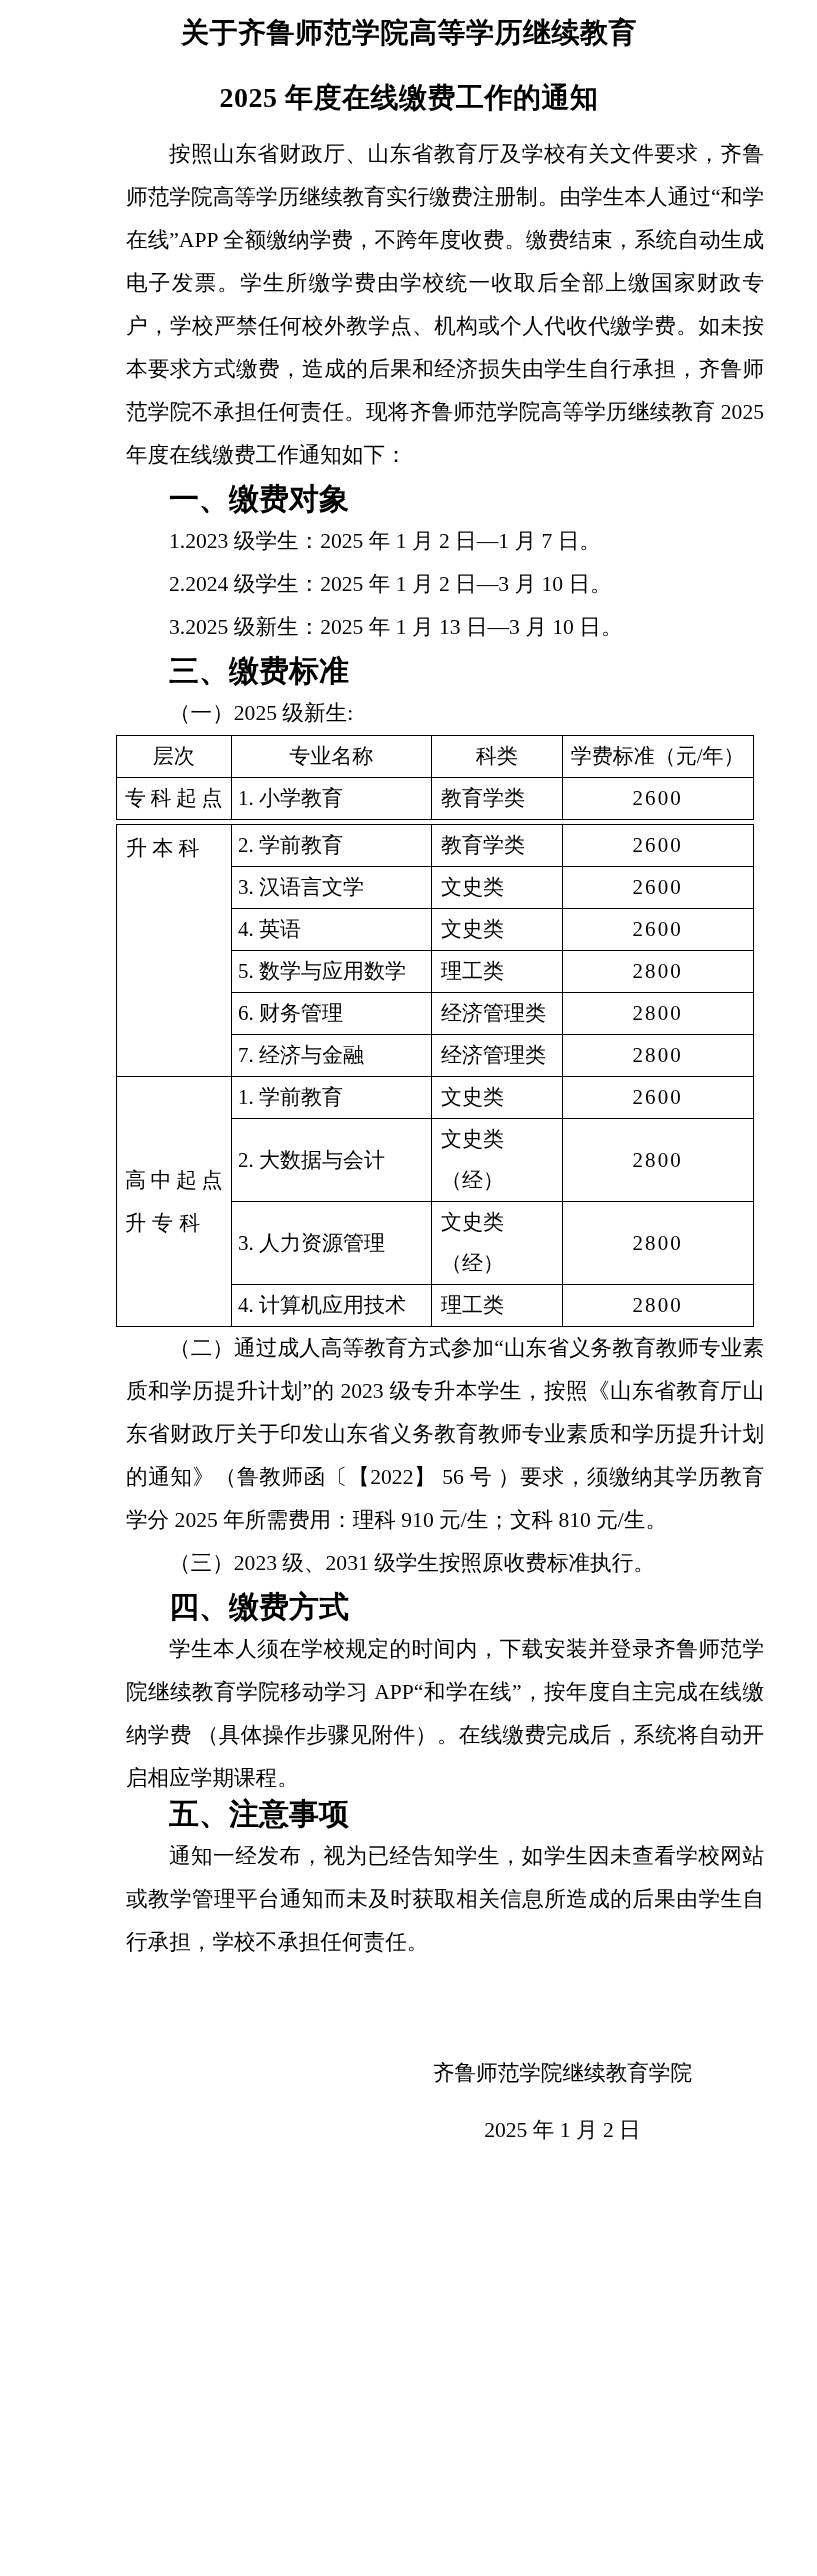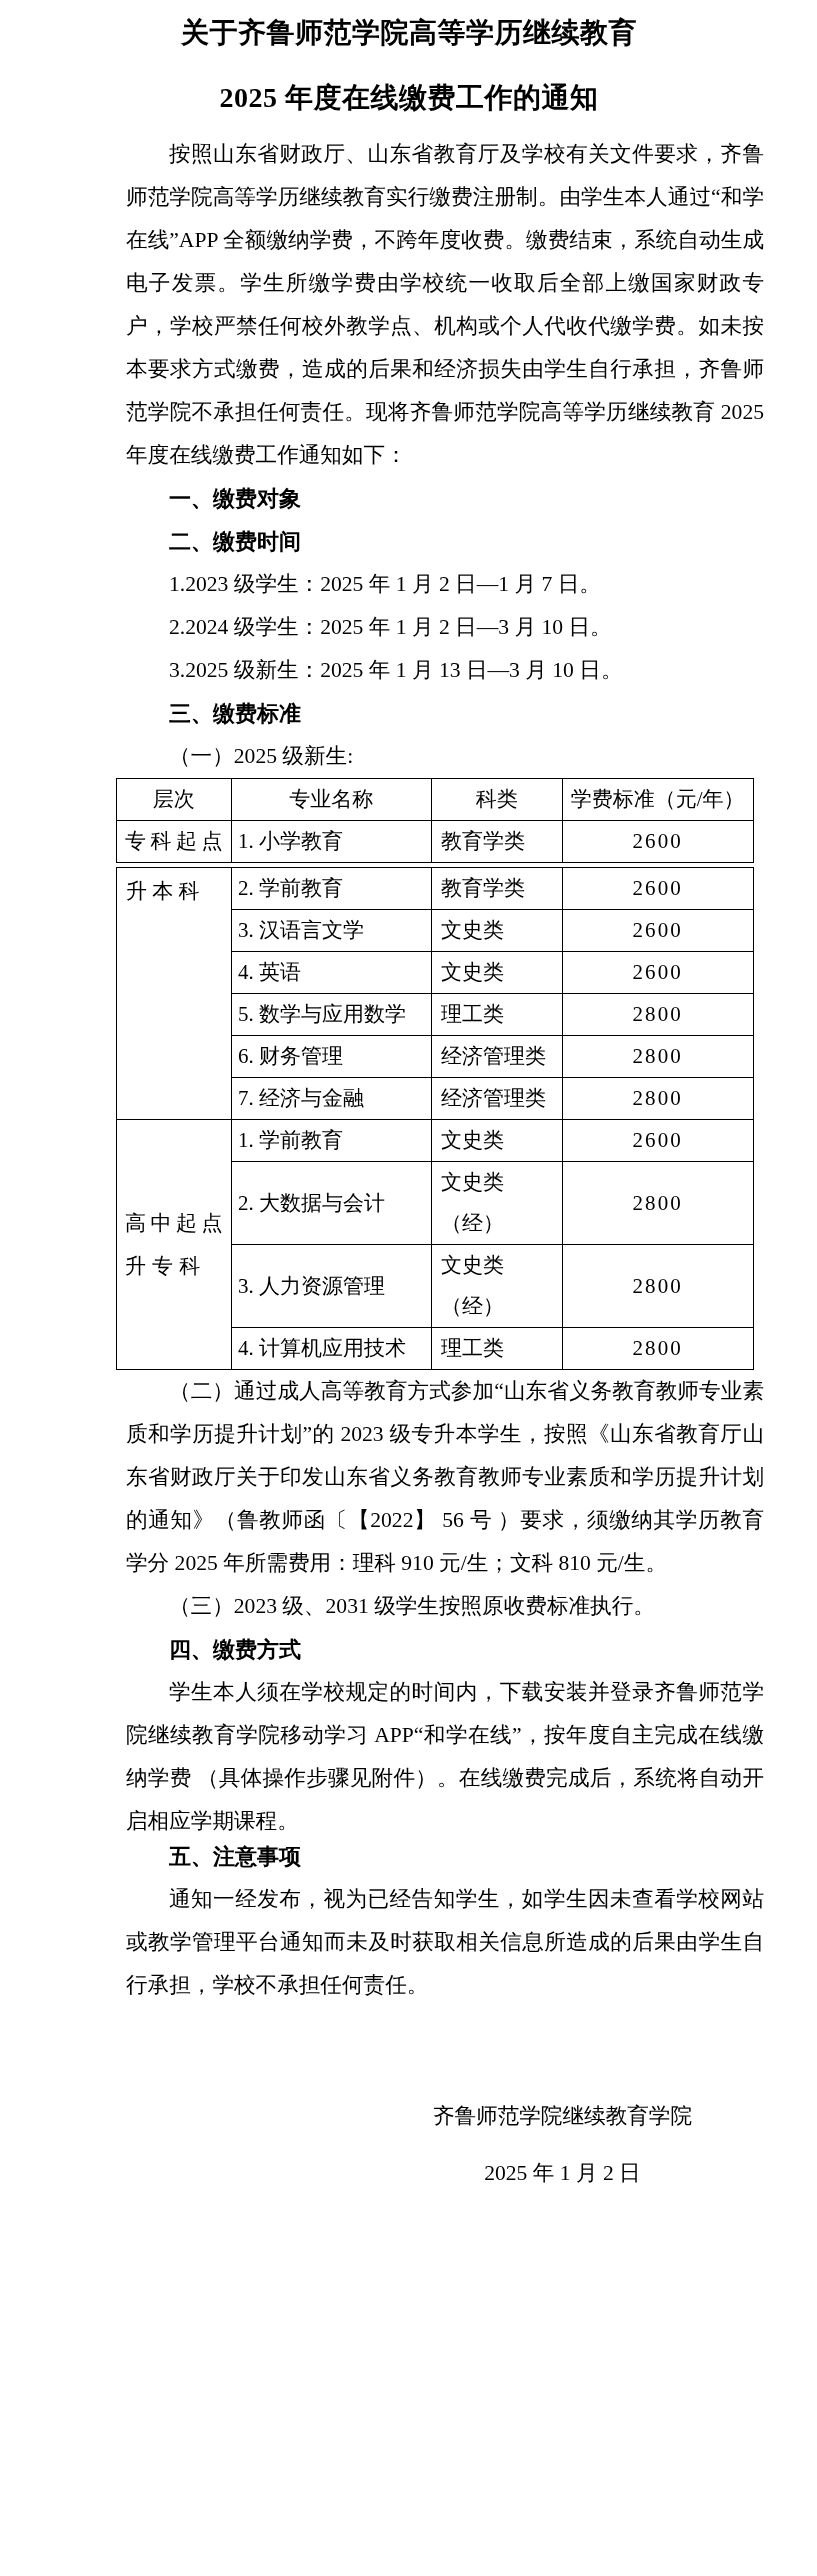--- a/index.html
+++ b/index.html
@@ -18,21 +18,21 @@
     line-height:65px;
     letter-spacing:0.5px;
   }
   .content { padding:0 54px 0 126px; }
   .para { margin:0; text-align:justify; text-indent:43px; }
   .first-para { margin-top:3.1px; }
   .heading {
     margin:0;
     font-family:"Liberation Sans","DejaVu Sans",sans-serif;
     font-weight:700;
-    font-size:22px;
+    font-size:30px;
     line-height:43px;
     text-indent:43px;
   }
   .heading-tight { margin-top:-8.2px; }
   .line-item { margin:0; text-indent:43px; white-space:nowrap; }
   .sub-label { margin:0; text-indent:43px; }
 
   .fee-table {
     border-collapse:collapse;
     table-layout:fixed;
@@ -84,21 +84,20 @@
     <div>关于齐鲁师范学院高等学历继续教育</div>
     <div>2025 年度在线缴费工作的通知</div>
   </div>
 
   <div class="content">
 
     <p class="para first-para">按照山东省财政厅、山东省教育厅及学校有关文件要求，齐鲁师范学院高等学历继续教育实行缴费注册制。由学生本人通过“和学在线”APP 全额缴纳学费，不跨年度收费。缴费结束，系统自动生成电子发票。学生所缴学费由学校统一收取后全部上缴国家财政专户，学校严禁任何校外教学点、机构或个人代收代缴学费。如未按本要求方式缴费，造成的后果和经济损失由学生自行承担，齐鲁师范学院不承担任何责任。现将齐鲁师范学院高等学历继续教育 2025 年度在线缴费工作通知如下：</p>
 
     <p class="heading">一、缴费对象</p>
 
-    <p class="heading">二、缴费时间</p>
     <p class="line-item">1.2023 级学生：2025 年 1 月 2 日—1 月 7 日。</p>
     <p class="line-item">2.2024 级学生：2025 年 1 月 2 日—3 月 10 日。</p>
     <p class="line-item">3.2025 级新生：2025 年 1 月 13 日—3 月 10 日。</p>
 
     <p class="heading">三、缴费标准</p>
     <p class="sub-label">（一）2025 级新生:</p>
 
     <table class="fee-table fee-table-part1">
       <colgroup>
         <col class="col-level">

